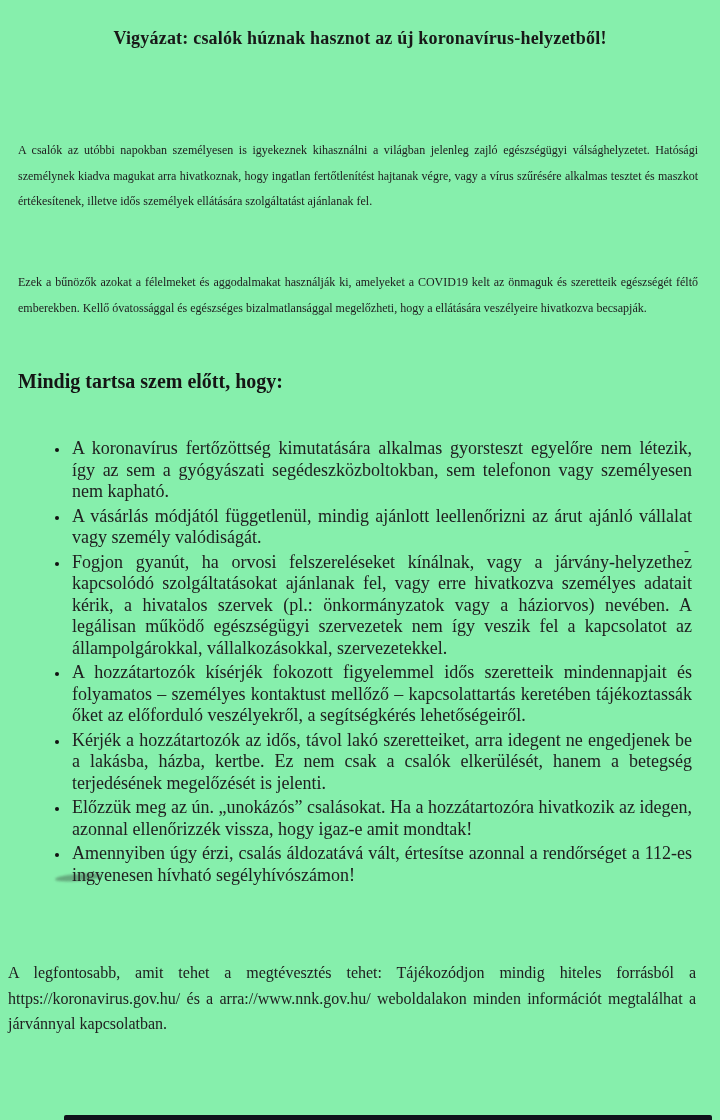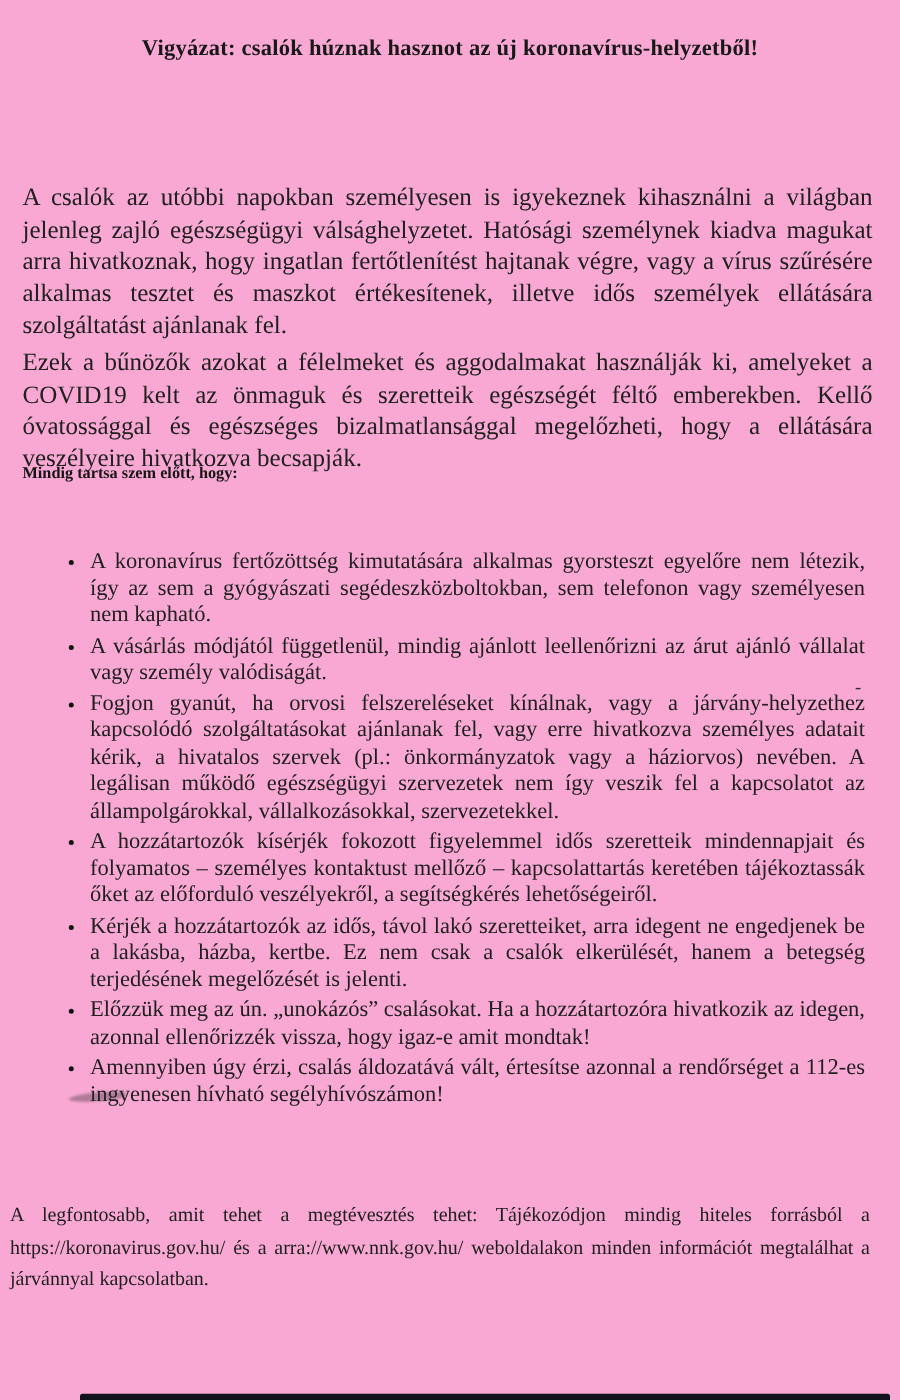--- a/index.html
+++ b/index.html
@@ -5,21 +5,21 @@
   html, body {
     margin: 0;
     padding: 0;
     background: #e8e8e8;
   }
   .page {
     position: relative;
     width: 720px;
     height: 1120px;
     margin: 0 auto;
-    background: #f9a8d4;
+    background: #86efac;
     overflow: hidden;
     font-family: "Liberation Serif", "DejaVu Serif", serif;
     color: #1e1e1e;
     -webkit-font-smoothing: antialiased;
   }
   .title-line {
     position: absolute;
     left: 0;
     width: 100%;
     text-align: center;
@@ -28,35 +28,35 @@
     letter-spacing: 0.2px;
     color: #181818;
   }
   .title-1 { top: 28px; }
   .title-2 { top: 70px; font-size: 17.5px; }
 
   .body-par {
     position: absolute;
     left: 18px;
     right: 22px;
-    font-size: 20px;
+    font-size: 12px;
     line-height: 25.5px;
     text-align: justify;
     text-justify: inter-word;
     color: #202020;
   }
   .par-1 { top: 126px; }
   .par-2 { top: 258px; }
 
   .list-heading {
     position: absolute;
     top: 370px;
     left: 18px;
     font-weight: bold;
-    font-size: 13px;
+    font-size: 20px;
     color: #151515;
   }
 
   .advice-list {
     position: absolute;
     top: 438px;
     left: 28px;
     right: 28px;
     margin: 0;
     padding: 0 0 0 42px;

